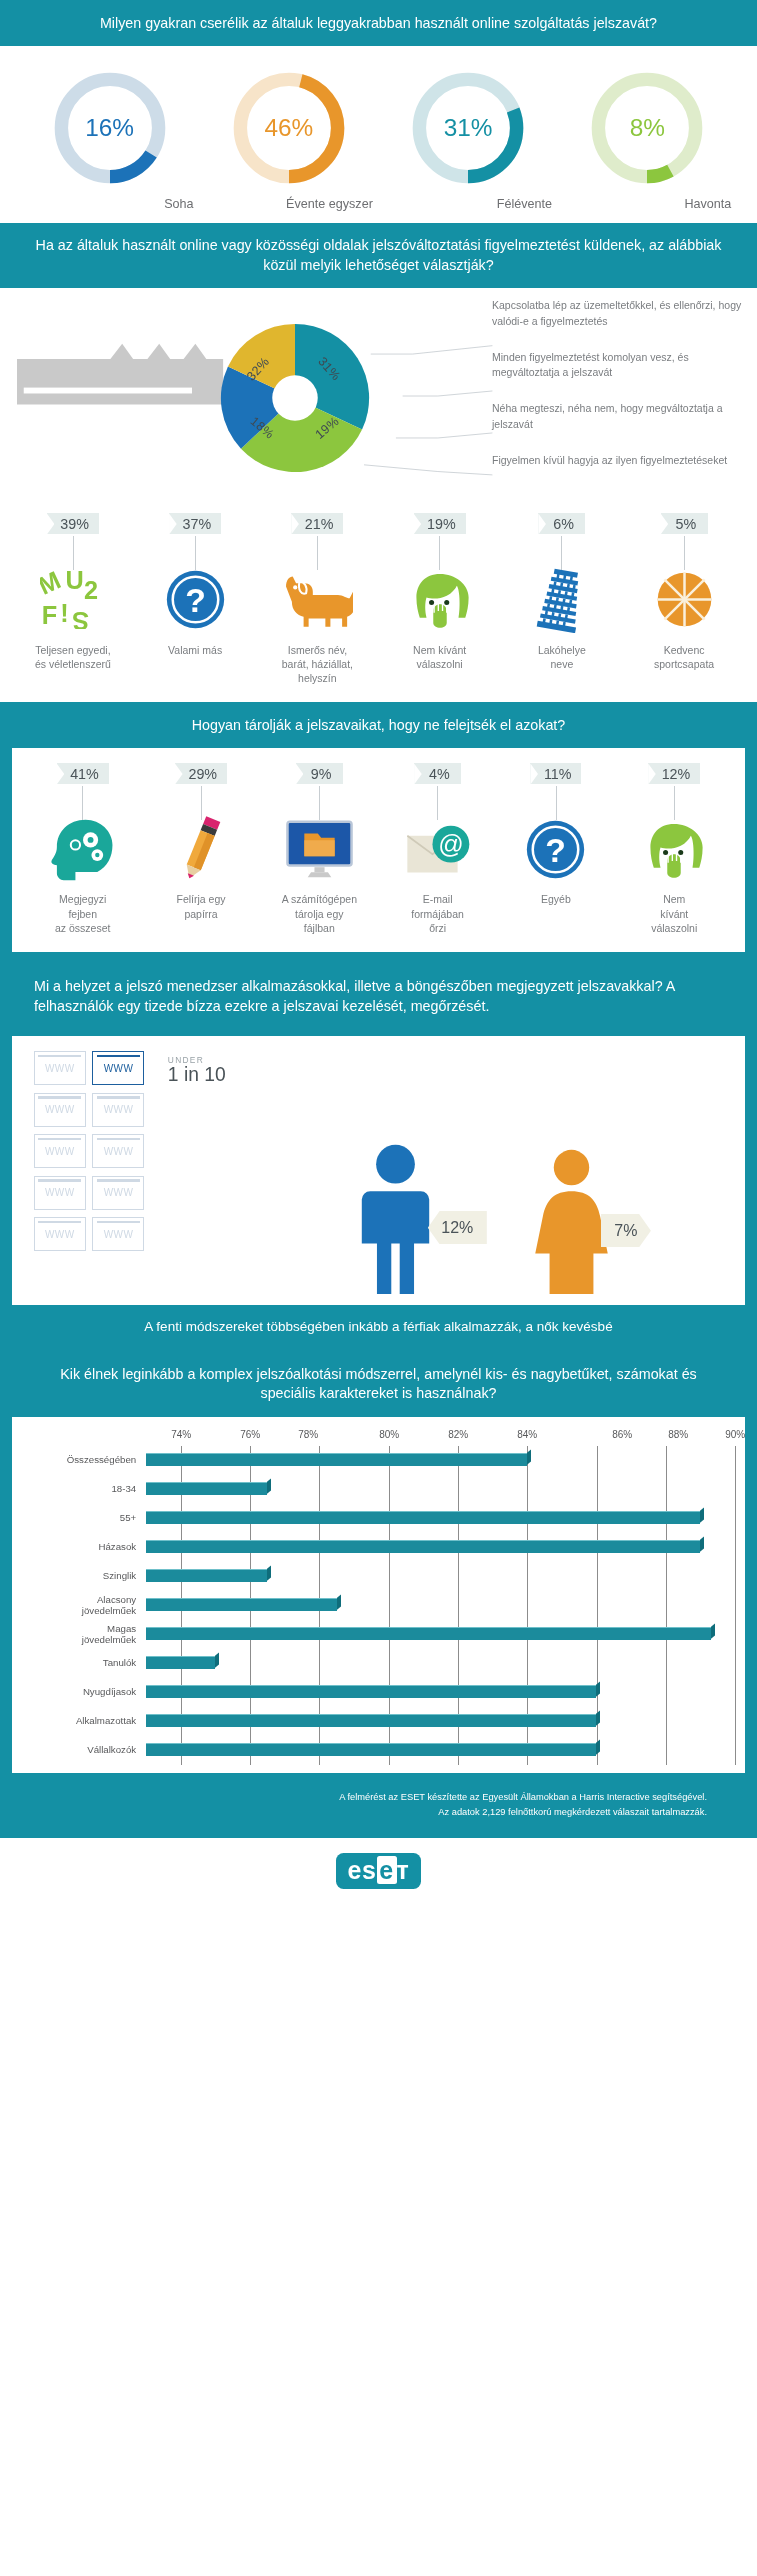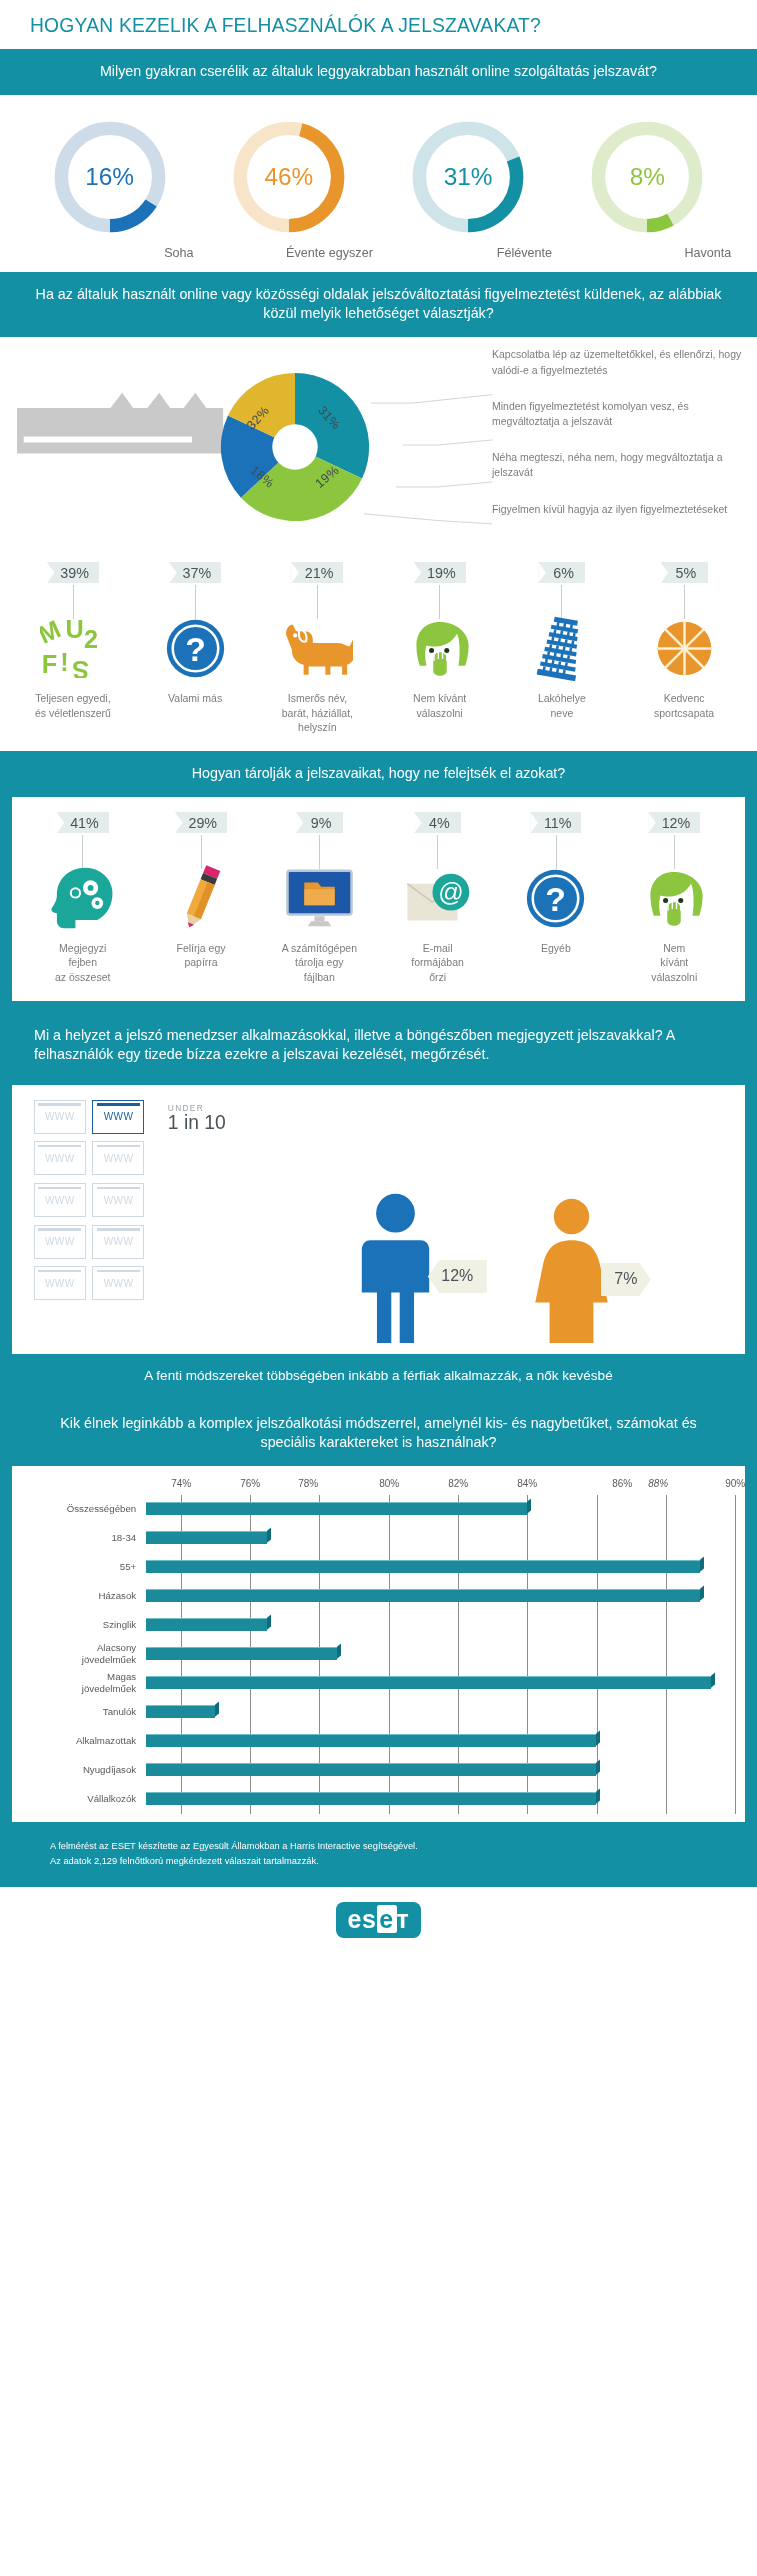--- a/index.html
+++ b/index.html
@@ -125,35 +125,34 @@
   }
   .bar-fill::after {
     content: ""; position: absolute; right: -4.2px; top: -3.4px;
     width: 4.2px; height: 100%;
     background: #0f6d7b;
     transform: skewY(-40deg);
   }
   .gridline { position: absolute; top: 0; bottom: 0; width: 0.8px; background: #8c8c8c; }
 
   
-  .foot-note { background: #1490a4; color: #ffffff; text-align: left; font-size: 9.3px; line-height: 1.6; padding: 17px 50px 18.5px 50px; }
+  .foot-note { background: #1490a4; color: #ffffff; text-align: right; font-size: 9.3px; line-height: 1.6; padding: 17px 50px 18.5px 50px; }
   .logo-area { background: #fff; text-align: center; padding: 15px 0 18.5px 0; }
   .eset-logo {
     display: inline-block; background: #1490a4; color: #fff;
     font-size: 25px; font-weight: bold; letter-spacing: 0.8px;
     padding: 2.5px 11.8px 4.2px 11.8px; border-radius: 7.6px;
   }
   .eset-logo .wh { background: #fff; color: #1490a4; padding: 0 2.5px; border-radius: 2.5px; }
 </style>
 </head>
 <body>
 
 <div class="page">
 
-  <div class="main-title">HOGYAN KEZELIK A FELHASZNÁLÓK A JELSZAVAKAT?</div>
 
   <div class="teal-band">Milyen gyakran cserélik az általuk leggyakrabban használt online szolgáltatás jelszavát?</div>
   <div class="donut-row" id="donutRow">
       <div class="donut-cell">
         <div class="donut-wrap">
           <svg width="114" height="114" viewBox="0 0 136 136">
             <circle cx="68" cy="68" r="58" fill="none" stroke="#cddce8" stroke-width="16"></circle>
             <circle cx="68" cy="68" r="58" fill="none" stroke="#1c72b8" stroke-width="16" stroke-dasharray="58.307959650626564 364.424747816416" transform="scale(-1,1) translate(-136,0)"></circle>
           </svg>
           <div class="donut-val" style="color:#1c72b8">16%</div>
@@ -424,21 +423,21 @@
     <div class="chart-white">
       <div class="chart-grid">
         <div style="position:relative;height:17px;" id="axisTicks">
             <div class="axis-lbl" style="left: 161px;">74%</div>
             <div class="axis-lbl" style="left: 230px;">76%</div>
             <div class="axis-lbl" style="left: 288px;">78%</div>
             <div class="axis-lbl" style="left: 369px;">80%</div>
             <div class="axis-lbl" style="left: 438px;">82%</div>
             <div class="axis-lbl" style="left: 507px;">84%</div>
             <div class="axis-lbl" style="left: 602px;">86%</div>
-            <div class="axis-lbl" style="left: 638px; font-style: italic;">88%</div>
+            <div class="axis-lbl" style="left: 658px;">88%</div>
             <div class="axis-lbl" style="left: 715px;">90%</div>
           </div>
         <div style="position: relative; min-height: 315px;" id="plotArea">
             <div class="gridline" style="left: 161px;"></div>
             <div class="gridline" style="left: 230px;"></div>
             <div class="gridline" style="left: 299px;"></div>
             <div class="gridline" style="left: 369px;"></div>
             <div class="gridline" style="left: 438px;"></div>
             <div class="gridline" style="left: 507px;"></div>
             <div class="gridline" style="left: 577px;"></div>
@@ -486,27 +485,27 @@
                 <div class="bar-fill" style="width:565px; background:#1b8b9c;"></div>
               </div>
             </div>
             <div class="bar-row">
               <div class="bar-name">Tanulók</div>
               <div class="bar-track">
                 <div class="bar-fill" style="width:69px; background:#1b8b9c;"></div>
               </div>
             </div>
             <div class="bar-row">
+              <div class="bar-name">Nyugdíjasok</div>
+              <div class="bar-track">
+                <div class="bar-fill" style="width:450px; background:#1b8b9c;"></div>
+              </div>
+            </div>
+            <div class="bar-row">
               <div class="bar-name">Alkalmazottak</div>
-              <div class="bar-track">
-                <div class="bar-fill" style="width:450px; background:#1b8b9c;"></div>
-              </div>
-            </div>
-            <div class="bar-row">
-              <div class="bar-name">Nyugdíjasok</div>
               <div class="bar-track">
                 <div class="bar-fill" style="width:450px; background:#1b8b9c;"></div>
               </div>
             </div>
             <div class="bar-row">
               <div class="bar-name">Vállalkozók</div>
               <div class="bar-track">
                 <div class="bar-fill" style="width:450px; background:#1b8b9c;"></div>
               </div>
             </div>

